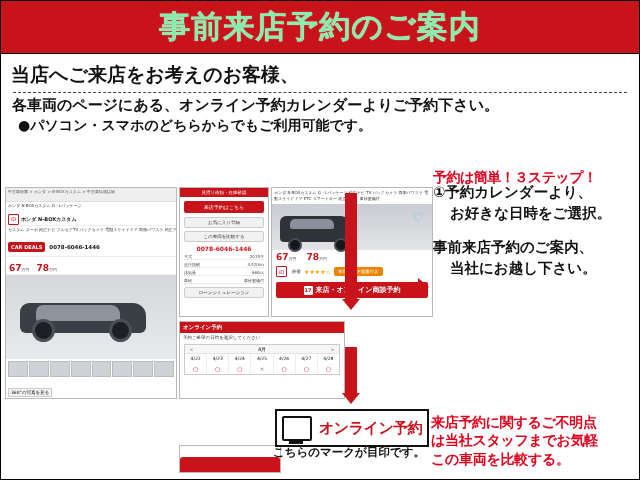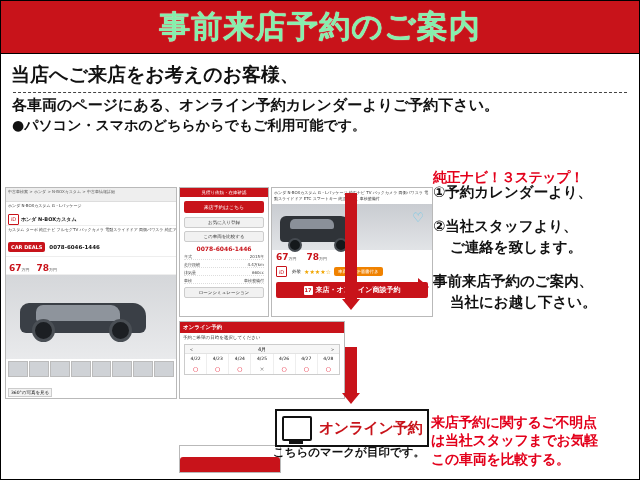--- a/index.html
+++ b/index.html
@@ -20,21 +20,21 @@
     color:#86efac;font-size:31px;font-weight:bold;letter-spacing:1px;
     text-shadow:0 0 1px #fff;
   }
 
   
   .lead{padding:6px 8px 2px 8px;}
   .lead-1{font-size:19px;font-weight:bold;margin:2px 0 4px 2px;}
   .lead-2{font-size:19px;font-weight:bold;margin:0 0 3px 2px;display:inline-block;border-bottom:2px solid #111;padding-bottom:1px;}
   .rule{border-top:1px dashed #444;margin:4px 4px 3px 4px;}
   .lead-3{font-size:15px;font-weight:bold;margin:1px 0 2px 3px;}
-  .lead-4{font-size:14px;font-weight:bold;margin:0 0 2px 3px;}
+  .lead-4{font-size:14px;font-weight:bold;margin:0 0 2px 9px;}
 
   
   .steps-head{
     position:absolute;left:432px;top:168px;width:204px;
     color:#e3001b;font-size:14px;font-weight:bold;letter-spacing:-0.5px;
   }
 
   
   .steps{position:absolute;left:432px;top:181px;width:206px;font-size:14.5px;line-height:1.45;font-weight:bold;}
   .step{margin-bottom:13px;}
@@ -138,29 +138,26 @@
     <div class="banner-title">事前来店予約のご案内</div>
   </div>
 
   <div class="lead">
     <div class="lead-1">当店へご来店をお考えのお客様、</div>
     <div class="rule"></div>
     <div class="lead-3">各車両のページにある、オンライン予約カレンダーよりご予約下さい。</div>
     <div class="lead-4">●パソコン・スマホのどちらからでもご利用可能です。</div>
   </div>
 
-  <div class="steps-head">純正ナビ！３ステップ！</div>
+  <div class="steps-head">予約は簡単！３ステップ！</div>
 
   <div class="steps">
     <div class="step">
       <span>①予約カレンダーより、</span>
-    </div>
-    <div class="step">
-      <span>②当社スタッフより、</span>
-      <span class="l2">ご連絡を致します。</span>
+      <span class="l2">お好きな日時をご選択。</span>
     </div>
     <div class="step">
       <span>事前来店予約のご案内、</span>
       <span class="l2">当社にお越し下さい。</span>
     </div>
   </div>
 
   <div class="note">
     <div>来店予約に関するご不明点</div>
     <div>は当社スタッフまでお気軽</div>

